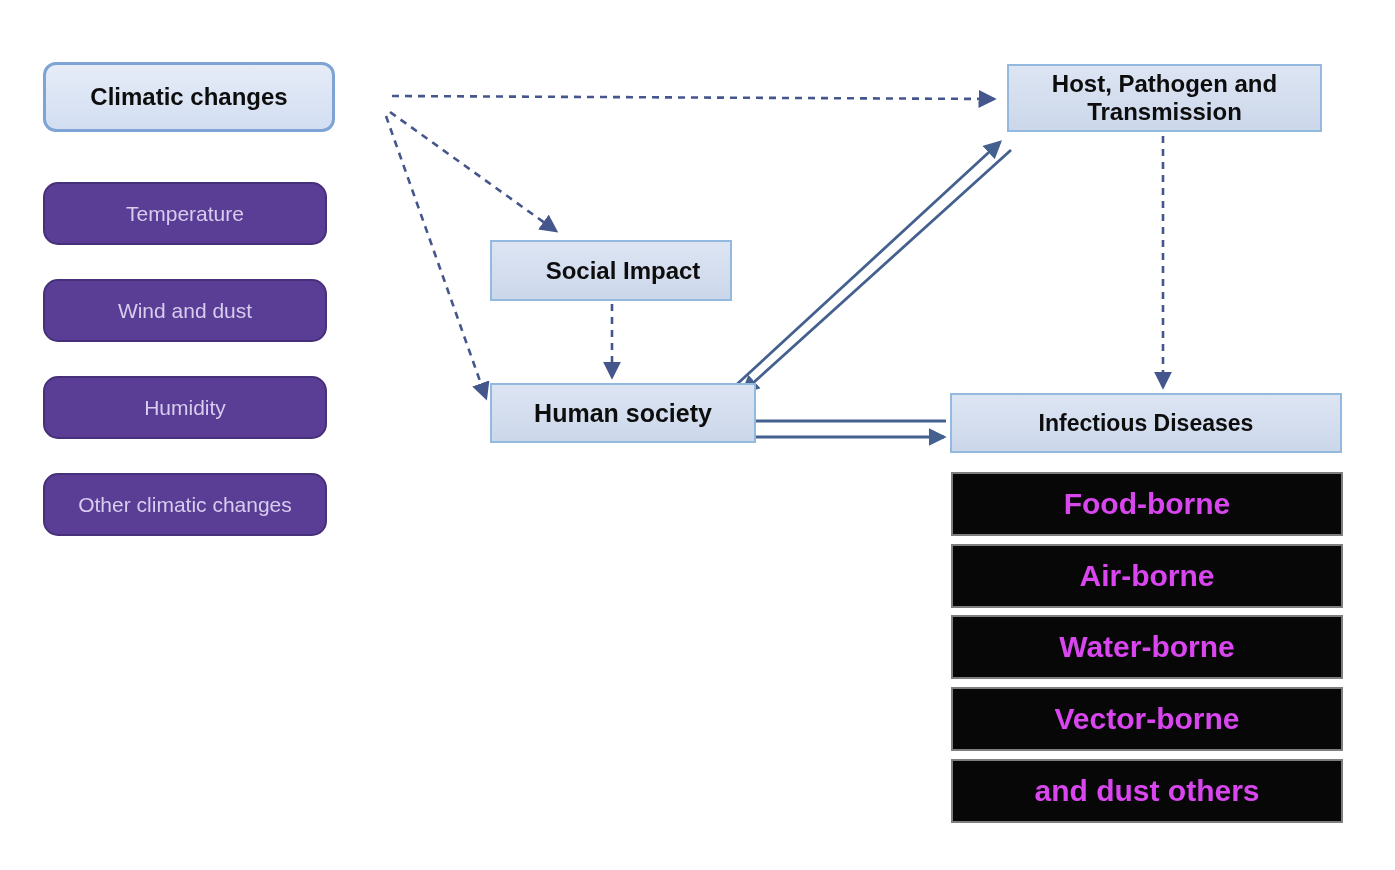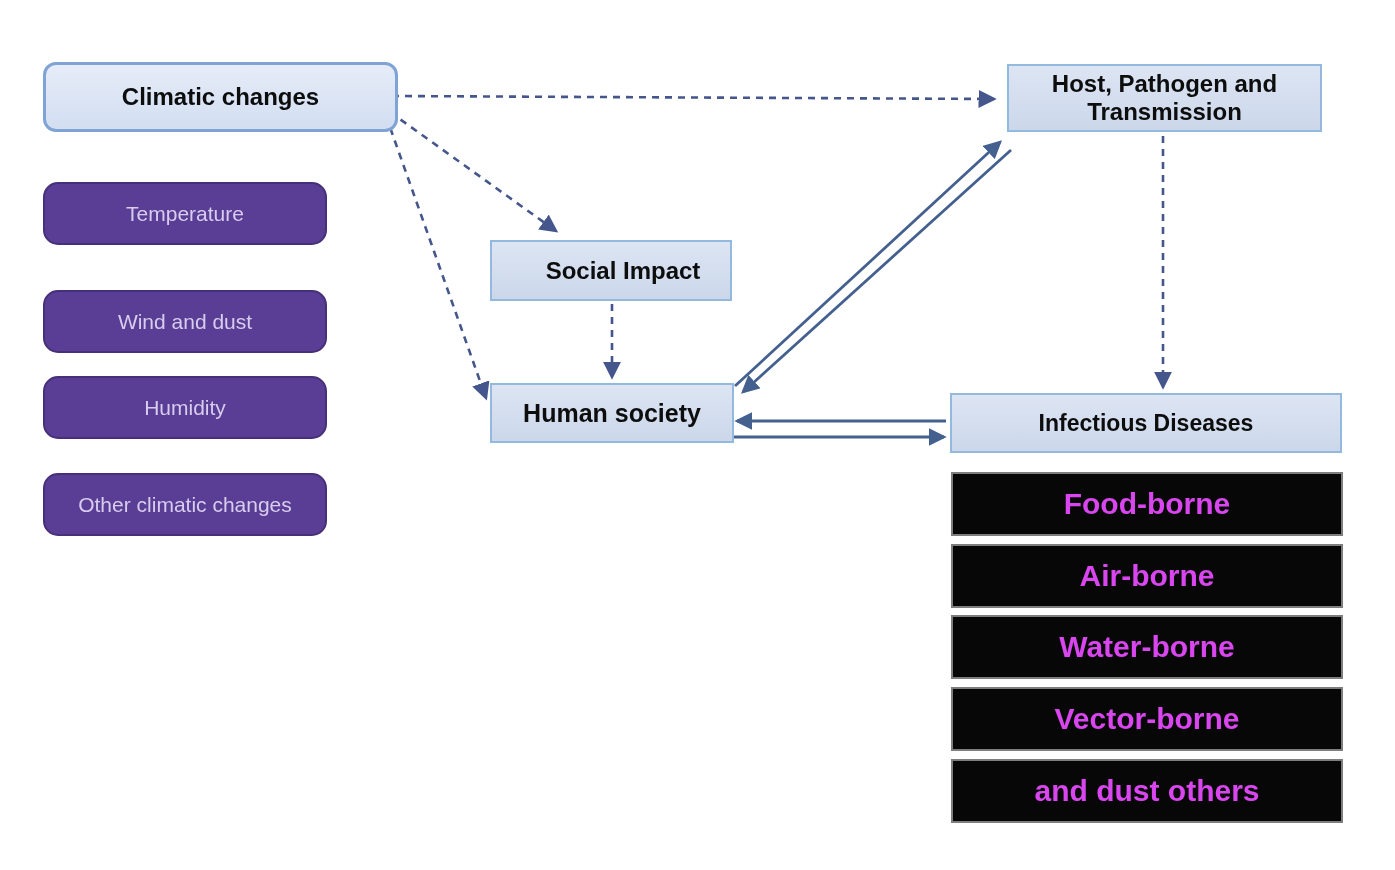--- a/index.html
+++ b/index.html
@@ -39,43 +39,43 @@
     justify-content: center;
     text-align: center;
   }
   .node-blue {
     background: linear-gradient(180deg, #dde5f3 0%, #cbd7ea 100%);
     border: 2px solid #93b9de;
     color: #0d0d0d;
     font-weight: bold;
   }
   .node-climatic {
-    left: 43px; top: 62px; width: 355px; height: 70px;
+    left: 43px; top: 62px; width: 292px; height: 70px;
     border-radius: 13px;
     border: 3px solid #7fa3d4;
     background: linear-gradient(180deg, #e6ecf8 0%, #d2def1 100%);
     font-weight: bold;
     font-size: 24px;
     color: #0d0d0d;
   }
   .factor {
     left: 43px; width: 284px; height: 63px;
     background: #5a3d94;
     border: 2px solid #46307a;
     border-radius: 15px;
     color: #d8cdee;
     font-size: 21px;
     font-weight: normal;
   }
   .factor-1 { top: 182px; }
-  .factor-2 { top: 290px; }
+  .factor-2 { top: 279px; }
   .factor-3 { top: 376px; }
   .factor-4 { top: 473px; }
   .node-social   { left: 490px; top: 240px; width: 242px; height: 61px; font-size: 24px; padding-left: 24px; }
-  .node-human    { left: 490px; top: 383px; width: 244px; height: 60px; font-size: 25px; }
+  .node-human    { left: 490px; top: 383px; width: 266px; height: 60px; font-size: 25px; }
   .node-host     { left: 1007px; top: 64px; width: 315px; height: 68px; font-size: 24px; line-height: 1.15; padding: 4px 12px; }
   .node-infect   { left: 950px; top: 393px; width: 392px; height: 60px; font-size: 23px; }
   .disease {
     left: 951px; width: 392px; height: 64px;
     background: #070707;
     border: 2px solid #7e7e7e;
     color: #d946ef;
     font-weight: bold;
     font-size: 30px;
   }

